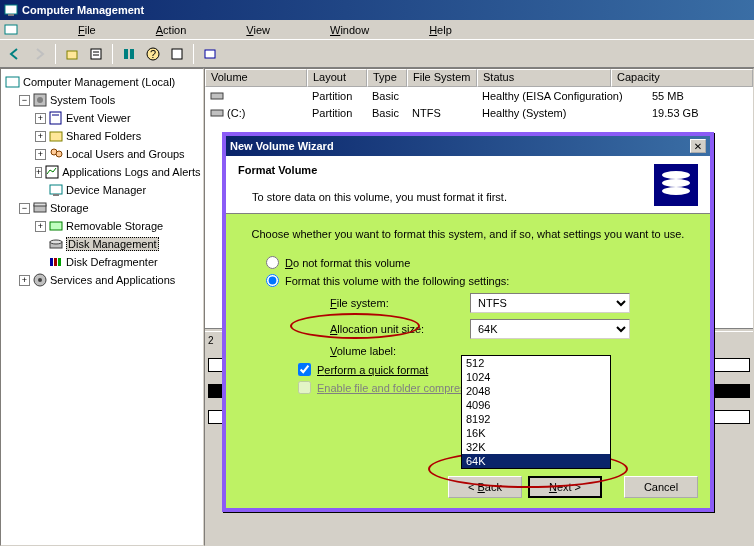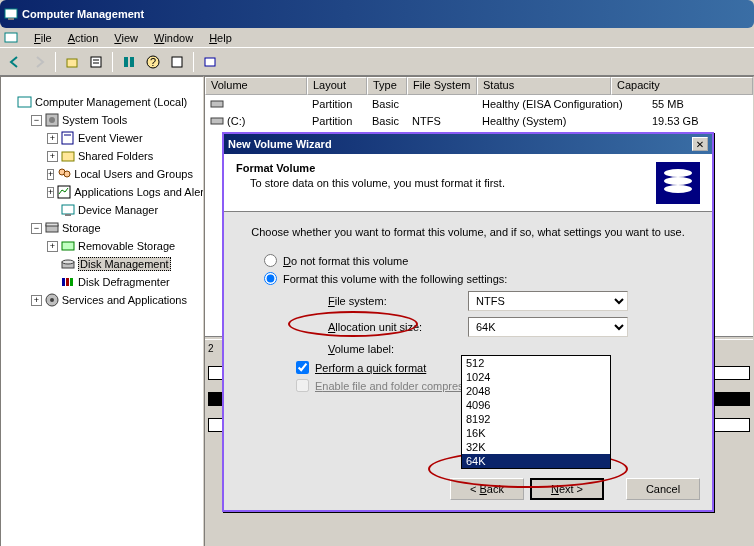--- a/index.html
+++ b/index.html
@@ -1,52 +1,52 @@
 <!DOCTYPE html>
 <html><head>
 <meta charset="utf-8">
 <style>
 * { box-sizing: border-box; margin: 0; padding: 0; font-family: Tahoma, sans-serif; font-size: 11px; }
 body { background: #d4d0c8; width: 754px; height: 546px; overflow: hidden; position: relative; }
 
-.titlebar { background: linear-gradient(to right, #0a246a, #3a6ea5); color: #fff; height: 28px; display: flex; align-items: center; padding: 0 4px; border-radius: 6px; }
+.titlebar { background: linear-gradient(to right, #0a246a, #3a6ea5); color: #fff; height: 20px; display: flex; align-items: center; padding: 0 4px; }
 .titlebar .icon { width: 14px; height: 14px; margin-right: 4px; display: inline-block; }
 .titlebar .title { font-weight: bold; }
 
-.menubar { background: #d4d0c8; height: 20px; display: flex; align-items: center; padding: 0 4px; border-bottom: 1px solid #fff; }
+.menubar { background: #d4d0c8; height: 20px; display: flex; align-items: center; padding: 0 4px; border-bottom: 1px solid #fff; gap: 44px; }
 .menubar .menuitem { padding: 2px 8px; cursor: default; }
 .menubar .menuitem u { text-decoration: underline; }
 
 .toolbar { background: #d4d0c8; height: 28px; display: flex; align-items: center; padding: 0 4px; border-bottom: 1px solid #808080; gap: 2px; }
 .toolbar .sep { width: 1px; height: 20px; background: #808080; margin: 0 3px; border-right: 1px solid #fff; }
 .tbtn { width: 22px; height: 22px; display: flex; align-items: center; justify-content: center; border: 1px solid transparent; }
 
 .main { display: flex; height: calc(100% - 68px); }
-.tree { width: 204px; background: #fff; border: 1px inset #d4d0c8; overflow: auto; padding: 16px; }
+.tree { width: 204px; background: #fff; border: 1px inset #d4d0c8; overflow: auto; padding: 4px; }
 .tree-item { display: flex; align-items: center; padding: 1px 0; white-space: nowrap; }
 .tree-item .expander { width: 11px; height: 11px; border: 1px solid #808080; display: inline-flex; align-items: center; justify-content: center; font-size: 9px; margin-right: 2px; line-height: 1; }
 .tree-item .noexp { width: 13px; display: inline-block; }
 .tree-item .ticon { width: 16px; height: 16px; margin-right: 2px; display: inline-block; }
 .tree-item.selected span.label { background: #d4d0c8; border: 1px dotted #000; padding: 0 1px; }
 .indent1 { padding-left: 14px; }
 .indent2 { padding-left: 30px; }
 
 .right { flex: 1; background: #fff; border: 1px inset #d4d0c8; display: flex; flex-direction: column; }
 .listhdr { display: flex; background: #d4d0c8; height: 18px; }
 .listhdr .col { border: 1px outset #fff; padding: 1px 5px; }
 .listrow { display: flex; height: 17px; align-items: center; }
 .listrow .cell { padding: 0 5px; overflow: hidden; }
 
-.wizard { position: absolute; left: 222px; top: 132px; width: 492px; height: 380px; background: #e5e5e5; border: 2px solid #8b5cf6; box-shadow: 1px 1px 0 #000; }
+.wizard { position: absolute; left: 222px; top: 132px; width: 492px; height: 380px; background: #bef264; border: 4px solid #8b5cf6; box-shadow: 1px 1px 0 #000; }
 .wiz-title { background: linear-gradient(to right, #0a246a, #3a6ea5); color: #fff; height: 20px; display: flex; align-items: center; padding: 0 4px; justify-content: space-between; }
 .wiz-title .t { font-weight: bold; }
 .wiz-close { width: 16px; height: 14px; background: #d4d0c8; border: 1px outset #fff; color: #000; font-size: 10px; display: flex; align-items: center; justify-content: center; font-family: Arial; }
 .wiz-header { background: #fff; height: 58px; display: flex; padding: 8px 12px; border-bottom: 1px solid #808080; }
 .wiz-header .htext { flex: 1; }
-.wiz-header .htext .h1 { font-weight: bold; margin-bottom: 3px; }
+.wiz-header .htext .h1 { font-weight: bold; margin-bottom: 15px; }
 .wiz-header .htext .h2 { padding-left: 14px; }
 .wiz-header .himg { width: 44px; height: 42px; background: #000080; display: flex; align-items: center; justify-content: center; }
 .wiz-body { padding: 14px 22px; }
 .wiz-body .intro { text-align: center; margin-bottom: 16px; }
 .radio-row { display: flex; align-items: center; margin: 5px 0 5px 18px; }
 .radio-row input { margin-right: 6px; }
 .form-row { display: flex; align-items: center; margin: 6px 0 6px 50px; position: relative; padding-left: 32px; }
 .form-row .lbl { width: 140px; }
 .form-row select, .form-row input[type=text] { width: 160px; height: 20px; background: #fff; border: 1px inset #d4d0c8; padding: 1px 3px; }
 .form-row.hl .lbl { position: relative; }
@@ -324,21 +324,21 @@
     </div>
     <div class="himg">
       <svg width="36" height="36">
           <ellipse cx="18" cy="8" rx="14" ry="4" fill="#fff"></ellipse>
           <ellipse cx="18" cy="16" rx="14" ry="4" fill="#fff"></ellipse>
           <ellipse cx="18" cy="24" rx="14" ry="4" fill="#fff"></ellipse>
         </svg>
     </div>
   </div>
   <div class="wiz-body">
-    <div class="intro">Choose whether you want to format this volume, and if so, what settings you want to use.</div>
+    <div class="intro">Choose whether you want to format this system, and if so, what settings you want to use.</div>
     <div class="radio-row">
       <input type="radio" name="fmt" style="">
       <span><u>D</u><span>o not format this volume</span></span>
     </div>
     <div class="radio-row">
       <input type="radio" name="fmt" checked="" style="">
       <span>Format this volume with the following settings:</span>
     </div>
     <div class="form-row">
       <span class="lbl"><u>F</u>ile system:</span>

